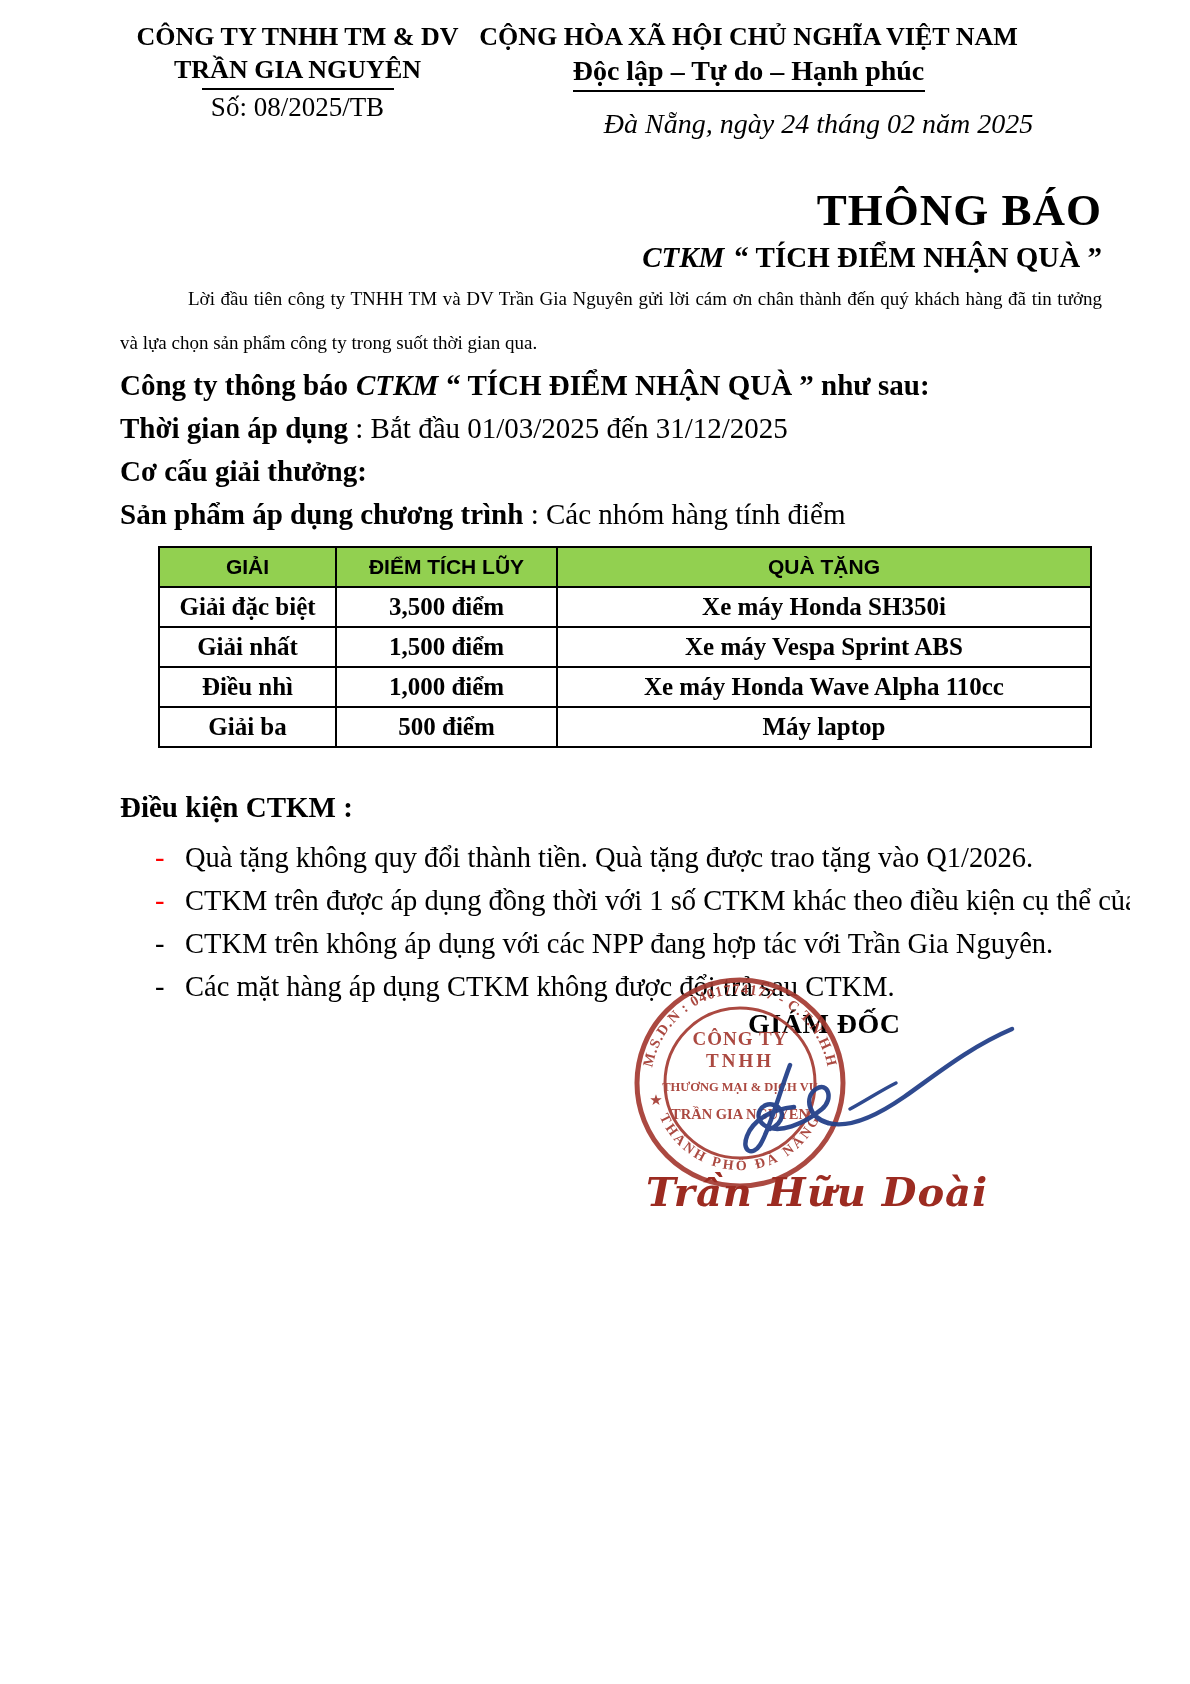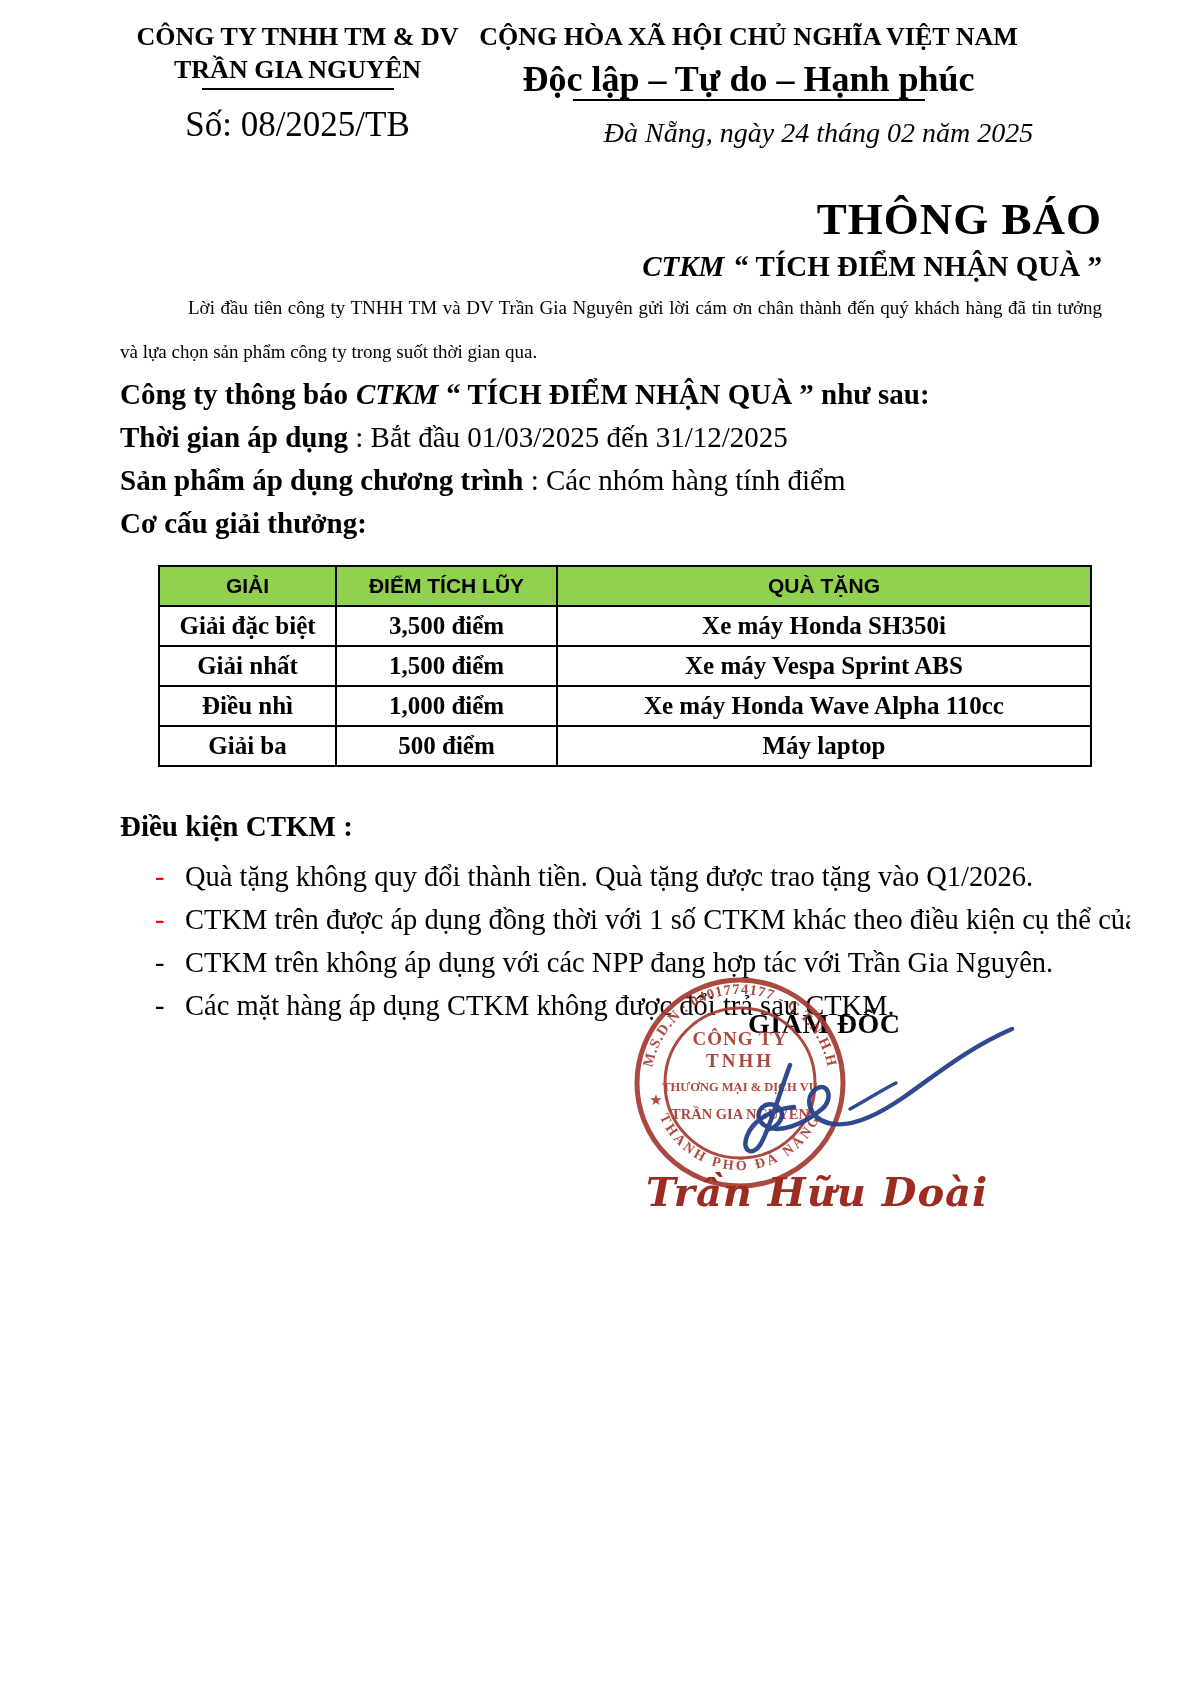--- a/index.html
+++ b/index.html
@@ -12,38 +12,38 @@
     overflow:hidden;
     box-sizing:border-box;
     padding:20px 28px 0 120px;
   }
   
   .header-row { display:flex; align-items:flex-start; }
   .h-left { width:355px; text-align:center; flex:none; }
   .h-right { flex:1; text-align:center; padding-right:80px; }
   .company-line { font-weight:bold; font-size:26px; line-height:33px; }
   .national-line1 { font-weight:bold; font-size:26px; line-height:33px; }
-  .national-line2 { font-weight:bold; font-size:36px; line-height:35px;margin-top:9px; }
+  .national-line2 { font-weight:bold; font-size:28px; line-height:35px; }
   .rule { border-bottom:2.5px solid #000; height:0; margin:2px auto 0 auto; }
   .rule-left { width:192px; }
   .rule-right { width:352px; }
-  .doc-number { font-size:35px; line-height:34px; margin-top:18px; }
+  .doc-number { font-size:27px; line-height:34px; }
   .place-date { font-style:italic; font-size:28px; line-height:34px; margin-top:15px; transform:translateX(70px); }
   
   .title { text-align:right; font-weight:bold; font-size:45px; line-height:54px; margin-top:42px; letter-spacing:1px;font-family:Liberation Serif, serif; }
   .subtitle { text-align:right; font-weight:bold; font-size:29px; line-height:40px; }
   .subtitle .ctkm { font-style:italic; margin-right:10px; }
   
   .greeting { font-weight:bold; font-size:29px; line-height:43px; margin:6px 0 0 65px; }
   .intro { font-size:19px; line-height:43.5px; text-align:justify; text-indent:68px; margin:0; }
   .line { font-size:29px; line-height:43px; margin:0; }
   .b { font-weight:bold; }
   .bi { font-weight:bold; font-style:italic; margin:0 8px; }
   
-  table.prize { border-collapse:collapse; width:934px; margin:20px 0 0 38px; table-layout:fixed;border-radius:9px; }
+  table.prize { border-collapse:collapse; width:934px; margin:10px 0 0 38px; table-layout:fixed;border-radius:9px; }
   table.prize th, table.prize td { border:2px solid #000; text-align:center; vertical-align:middle; padding:0; }
   table.prize th {
     font-family:"Liberation Sans", sans-serif;
     font-size:21px; font-weight:bold; height:38px;
   }
   table.prize td { font-size:25px; font-weight:bold; height:38px; }
   .col1 { width:19%; } .col2 { width:23.7%; } .col3 { width:57.3%; }
   
   .cond-heading { font-weight:bold; font-size:29px; line-height:43px; margin-top:38px; }
   ul.cond { list-style:none; margin:14px 0 0 0; padding:0 0 0 35px; }
@@ -79,23 +79,23 @@
   <div class="title">THÔNG BÁO</div>
   <div class="subtitle">
     <span class="ctkm">CTKM</span><span>“ TÍCH ĐIỂM NHẬN QUÀ ”</span>
   </div>
 
   <p class="intro">Lời đầu tiên công ty  TNHH TM và DV Trần Gia Nguyên gửi lời cám ơn chân thành đến quý khách hàng đã tin tưởng và lựa chọn sản phẩm công ty trong suốt thời gian qua.</p>
 
   <p class="line"><span class="b">Công ty thông báo</span><span class="bi">CTKM</span><span class="b">“ TÍCH ĐIỂM NHẬN QUÀ ” như sau:</span></p>
 
   <p class="line"><span class="b">Thời gian áp dụng</span><span> : Bắt đầu 01/03/2025 đến 31/12/2025</span></p>
+  <p class="line b">Cơ cấu giải thưởng:</p>
+
   <p class="line"><span class="b">Sản phẩm áp dụng chương trình</span><span> : Các nhóm hàng tính điểm</span></p>
-
-  <p class="line b">Cơ cấu giải thưởng:</p>
 
   <table class="prize">
     <colgroup>
         <col class="col1">
         <col class="col2">
         <col class="col3">
       </colgroup>
     <tbody>
         <tr style="background-color: rgb(146, 208, 80);">
       <th>GIẢI</th>

